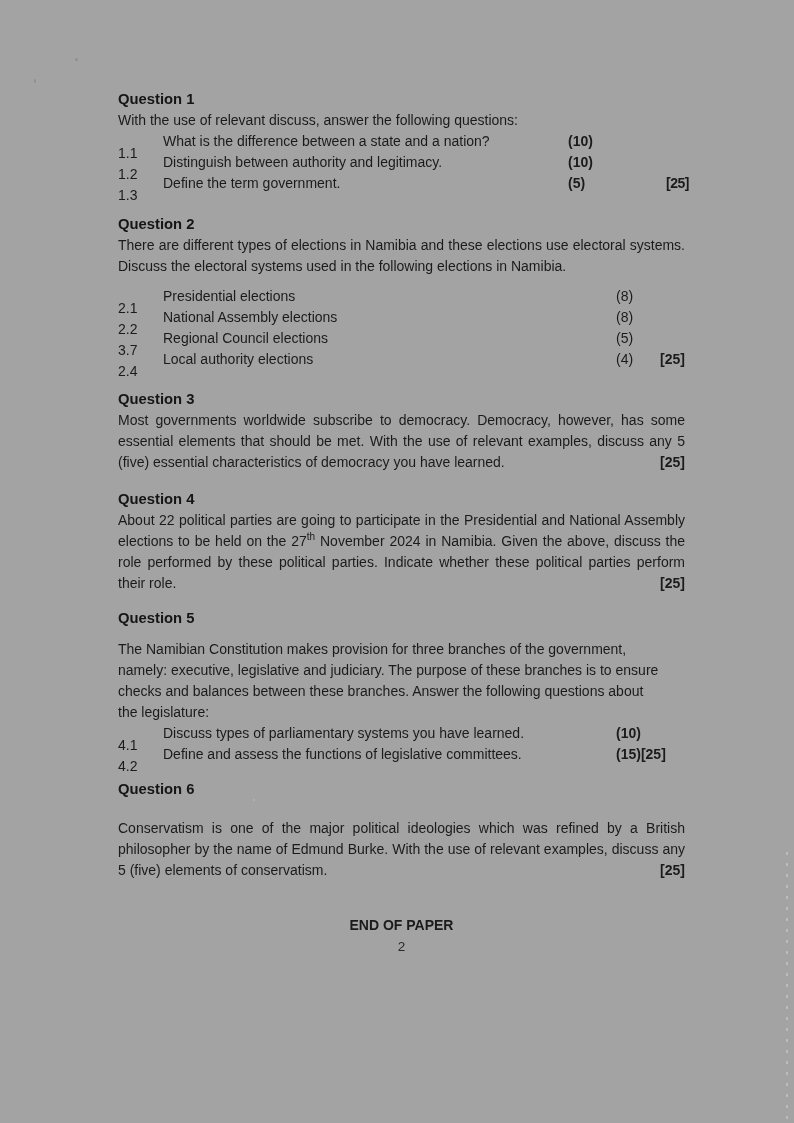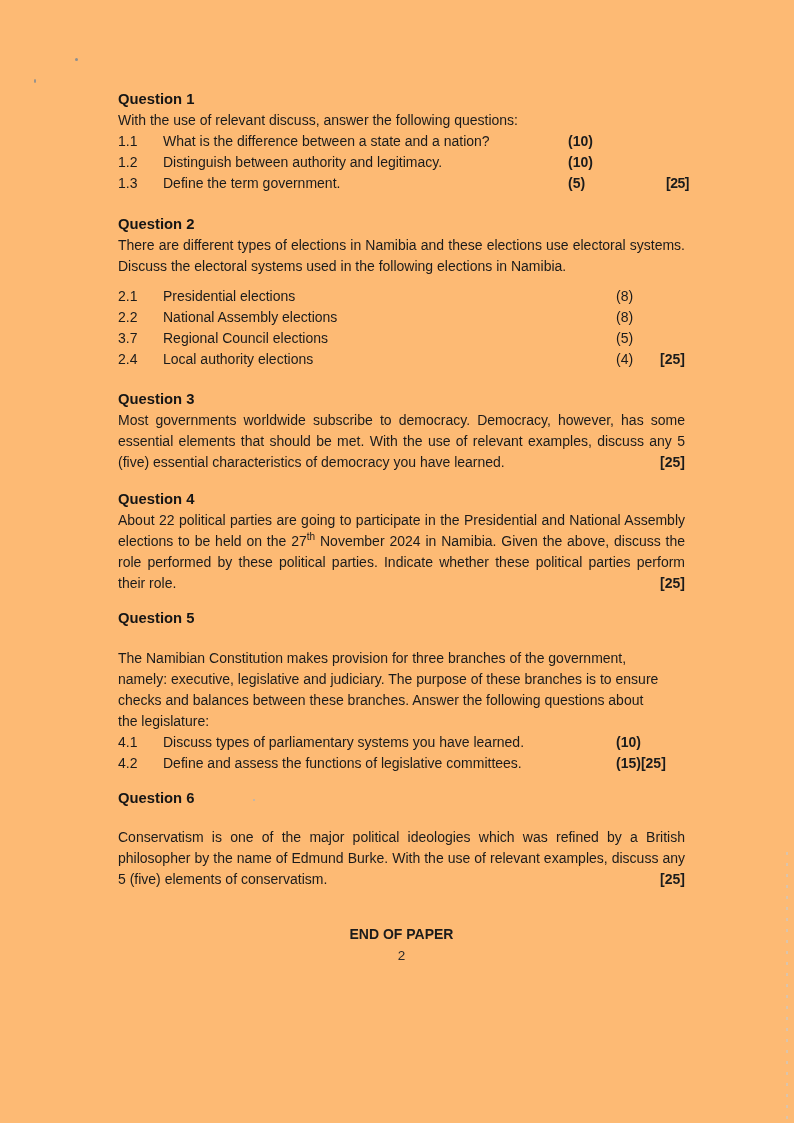--- a/index.html
+++ b/index.html
@@ -1,19 +1,19 @@
 <!DOCTYPE html>
 <html><head>
 <meta charset="utf-8">
 <style>
   html,body{margin:0;padding:0;background:#ffffff;}
   .page{
     position:relative;
     width:794px;height:1123px;
-    background:#fdba74;
+    background:#a3a3a3;
     overflow:hidden;
     font-family:"Liberation Sans", sans-serif;
     color:#1b1b1b;
   }
   .content{
     position:absolute;
     left:118px;top:89px;
     width:567px;
     font-size:14px;
     line-height:21px;
@@ -30,34 +30,34 @@
   .rel{position:relative;}
   .para-total{
     position:absolute;right:0;bottom:0;
     font-weight:700;
   }
   .item{
     position:relative;
     padding-left:45px;
     min-height:21px;
   }
-  .item .num{position:absolute;left:0;top:0;}
+  .item .num{position:absolute;left:0;top:12px;}
   .item .marks{position:absolute;top:0;white-space:nowrap;}
   .sec-q1 .marks{left:450px;font-weight:700;}
   .sec-q1 .total{position:absolute;left:548px;top:0;font-weight:700;letter-spacing:-0.5px;}
   .sec-q2 .marks{left:498px;font-weight:400;}
   .sec-q2 .total{position:absolute;left:542px;top:0;font-weight:700;}
   .sec-q5 .marks{left:498px;font-weight:700;}
   .sec-q2{margin-top:20px;}
   .q2-items{margin-top:9px;}
   .sec-q3{margin-top:19px;}
   .sec-q3 p{margin-top:0px;}
   .sec-q4{margin-top:16px;}
   .sec-q5{margin-top:14px;}
-  .q5-para{margin-top:19px;width:545px;}
+  .q5-para{margin-top:10px;width:545px;}
   .sec-q6{margin-top:14px;}
   .q6-para{margin-top:18px;}
   sup{font-size:10px;vertical-align:super;line-height:0;}
   .footer{
     margin-top:34px;
     text-align:center;
   }
   .end-label{font-weight:700;font-size:14px;line-height:21px;}
   .page-num{font-size:13.5px;line-height:21px;color:#2a2a2a;}
   

